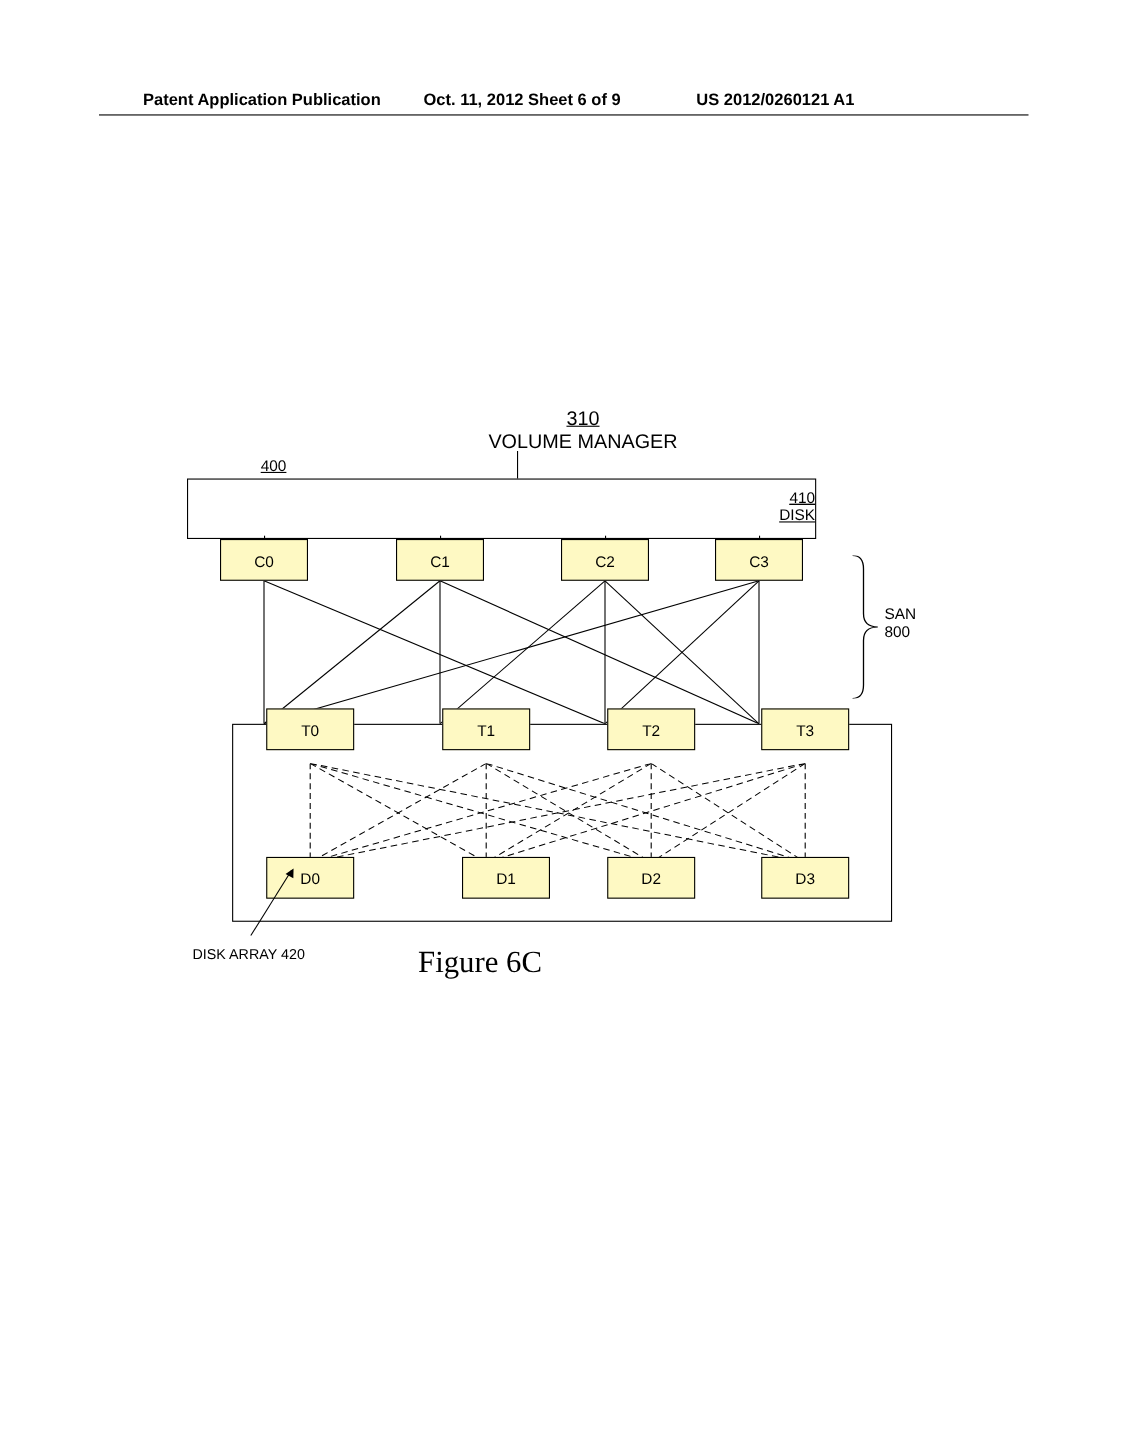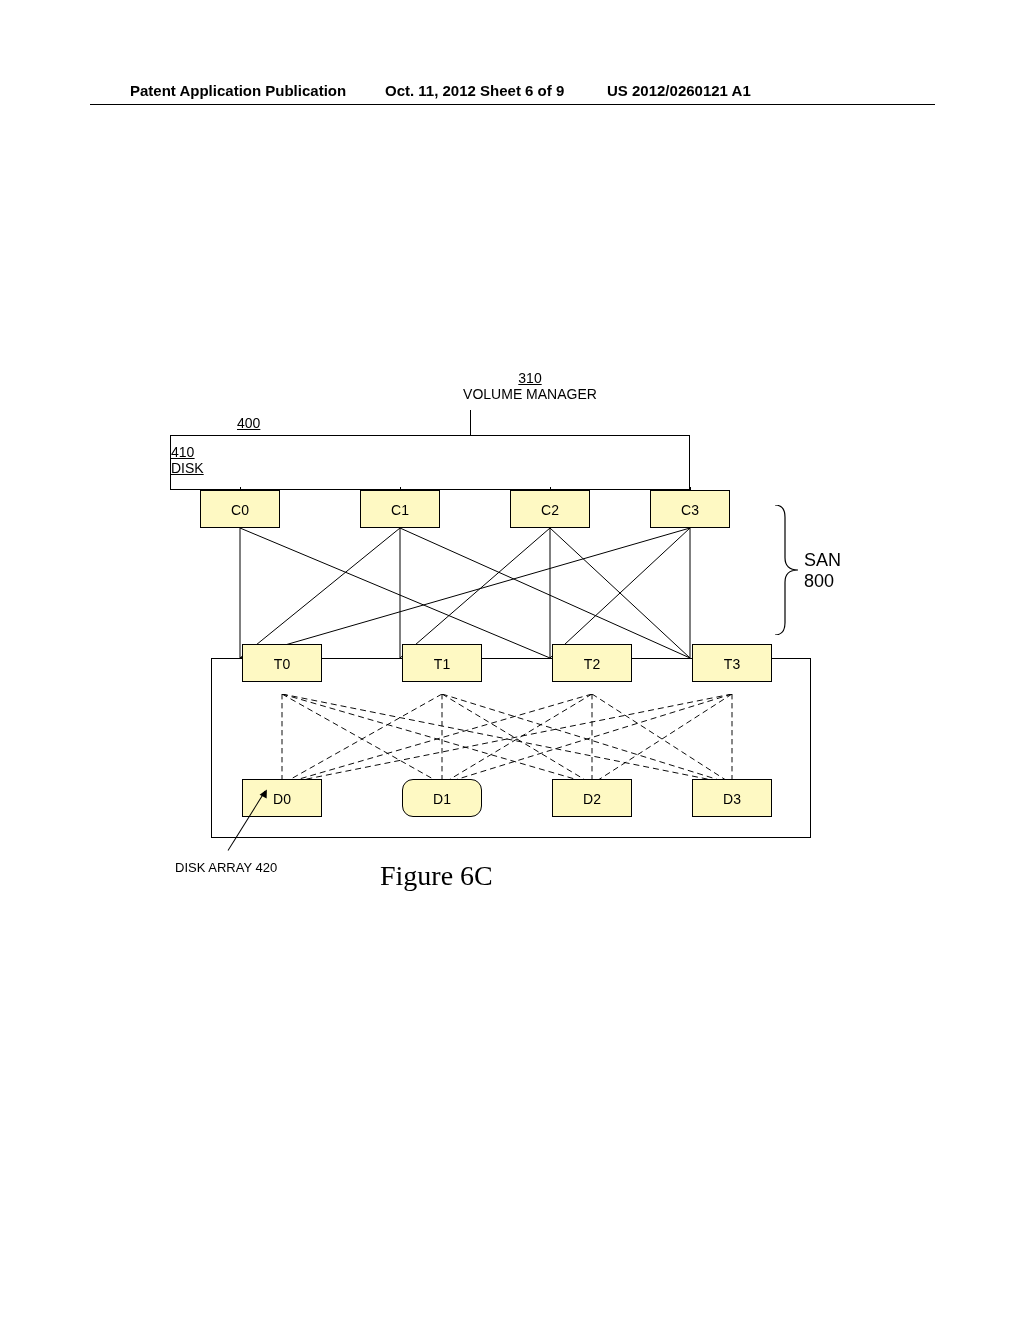--- a/index.html
+++ b/index.html
@@ -13,21 +13,21 @@
     .header {
       position: absolute;
       top: 82px;
       left: 0;
       width: 1024px;
       font-size: 15px;
       font-weight: bold;
     }
     .header-left { position: absolute; left: 130px; }
     .header-center { position: absolute; left: 385px; }
-    .header-right { position: absolute; left: 607px; }
+    .header-right { position: absolute; left: 633px; }
     .hr-line {
       position: absolute;
       top: 104px;
       left: 90px;
       width: 845px;
       height: 1px;
       background: #000;
     }
     .diagram {
       position: absolute;
@@ -35,43 +35,43 @@
       left: 170px;
       width: 680px;
       height: 530px;
     }
     .vm-label {
       position: absolute;
       top: 0;
       left: 260px;
       width: 200px;
       text-align: center;
-      font-size: 14px;
+      font-size: 18px;
     }
     .vm-ref {
       text-decoration: underline;
       font-weight: normal;
       display: block;
     }
     .fig-num {
       position: absolute;
       top: 45px;
       left: 42px;
       font-size: 14px;
       text-decoration: underline;
       margin-left: 25px;
     }
     .host-box {
       position: absolute;
       top: 65px;
       left: 0;
-      width: 520px;
+      width: 572px;
       height: 55px;
       border: 1px solid #000;
-      text-align: left;
+      text-align: right;
       font-size: 14px;
       padding-top: 8px;
       text-decoration: underline;
     }
     .host-ref { text-decoration: underline; display: block; }
     .vm-line {
       position: absolute;
       top: 40px;
       left: 300px;
       width: 1px;
@@ -120,21 +120,21 @@
       position: absolute;
       top: 135px;
       left: 600px;
       width: 50px;
       height: 130px;
     }
     .san-label {
       position: absolute;
       top: 180px;
       left: 634px;
-      font-size: 18px;
+      font-size: 14px;
       text-align: left;
     }
     .disk-array-box {
       position: absolute;
       top: 288px;
       left: 0;
       width: 600px;
       height: 180px;
       border: 1px solid #000;
       margin-left: 41px;
@@ -156,21 +156,21 @@
       width: 600px;
       height: 90px;
     }
     .d-row {
       position: absolute;
       top: 120px;
       left: 0;
       width: 600px;
     }
     .d0 { left: 30px; }
-    .d1 { left: 190px; border-radius: 11px; }
+    .d1 { left: 208px; }
     .d2 { left: 340px; text-align: center; }
     .d3 { left: 480px; }
     .arrow-line {
       position: absolute;
       top: 480px;
       left: 58px;
       width: 70px;
       height: 1px;
       border-top: 1px solid #000;
       transform: rotate(-58deg);

